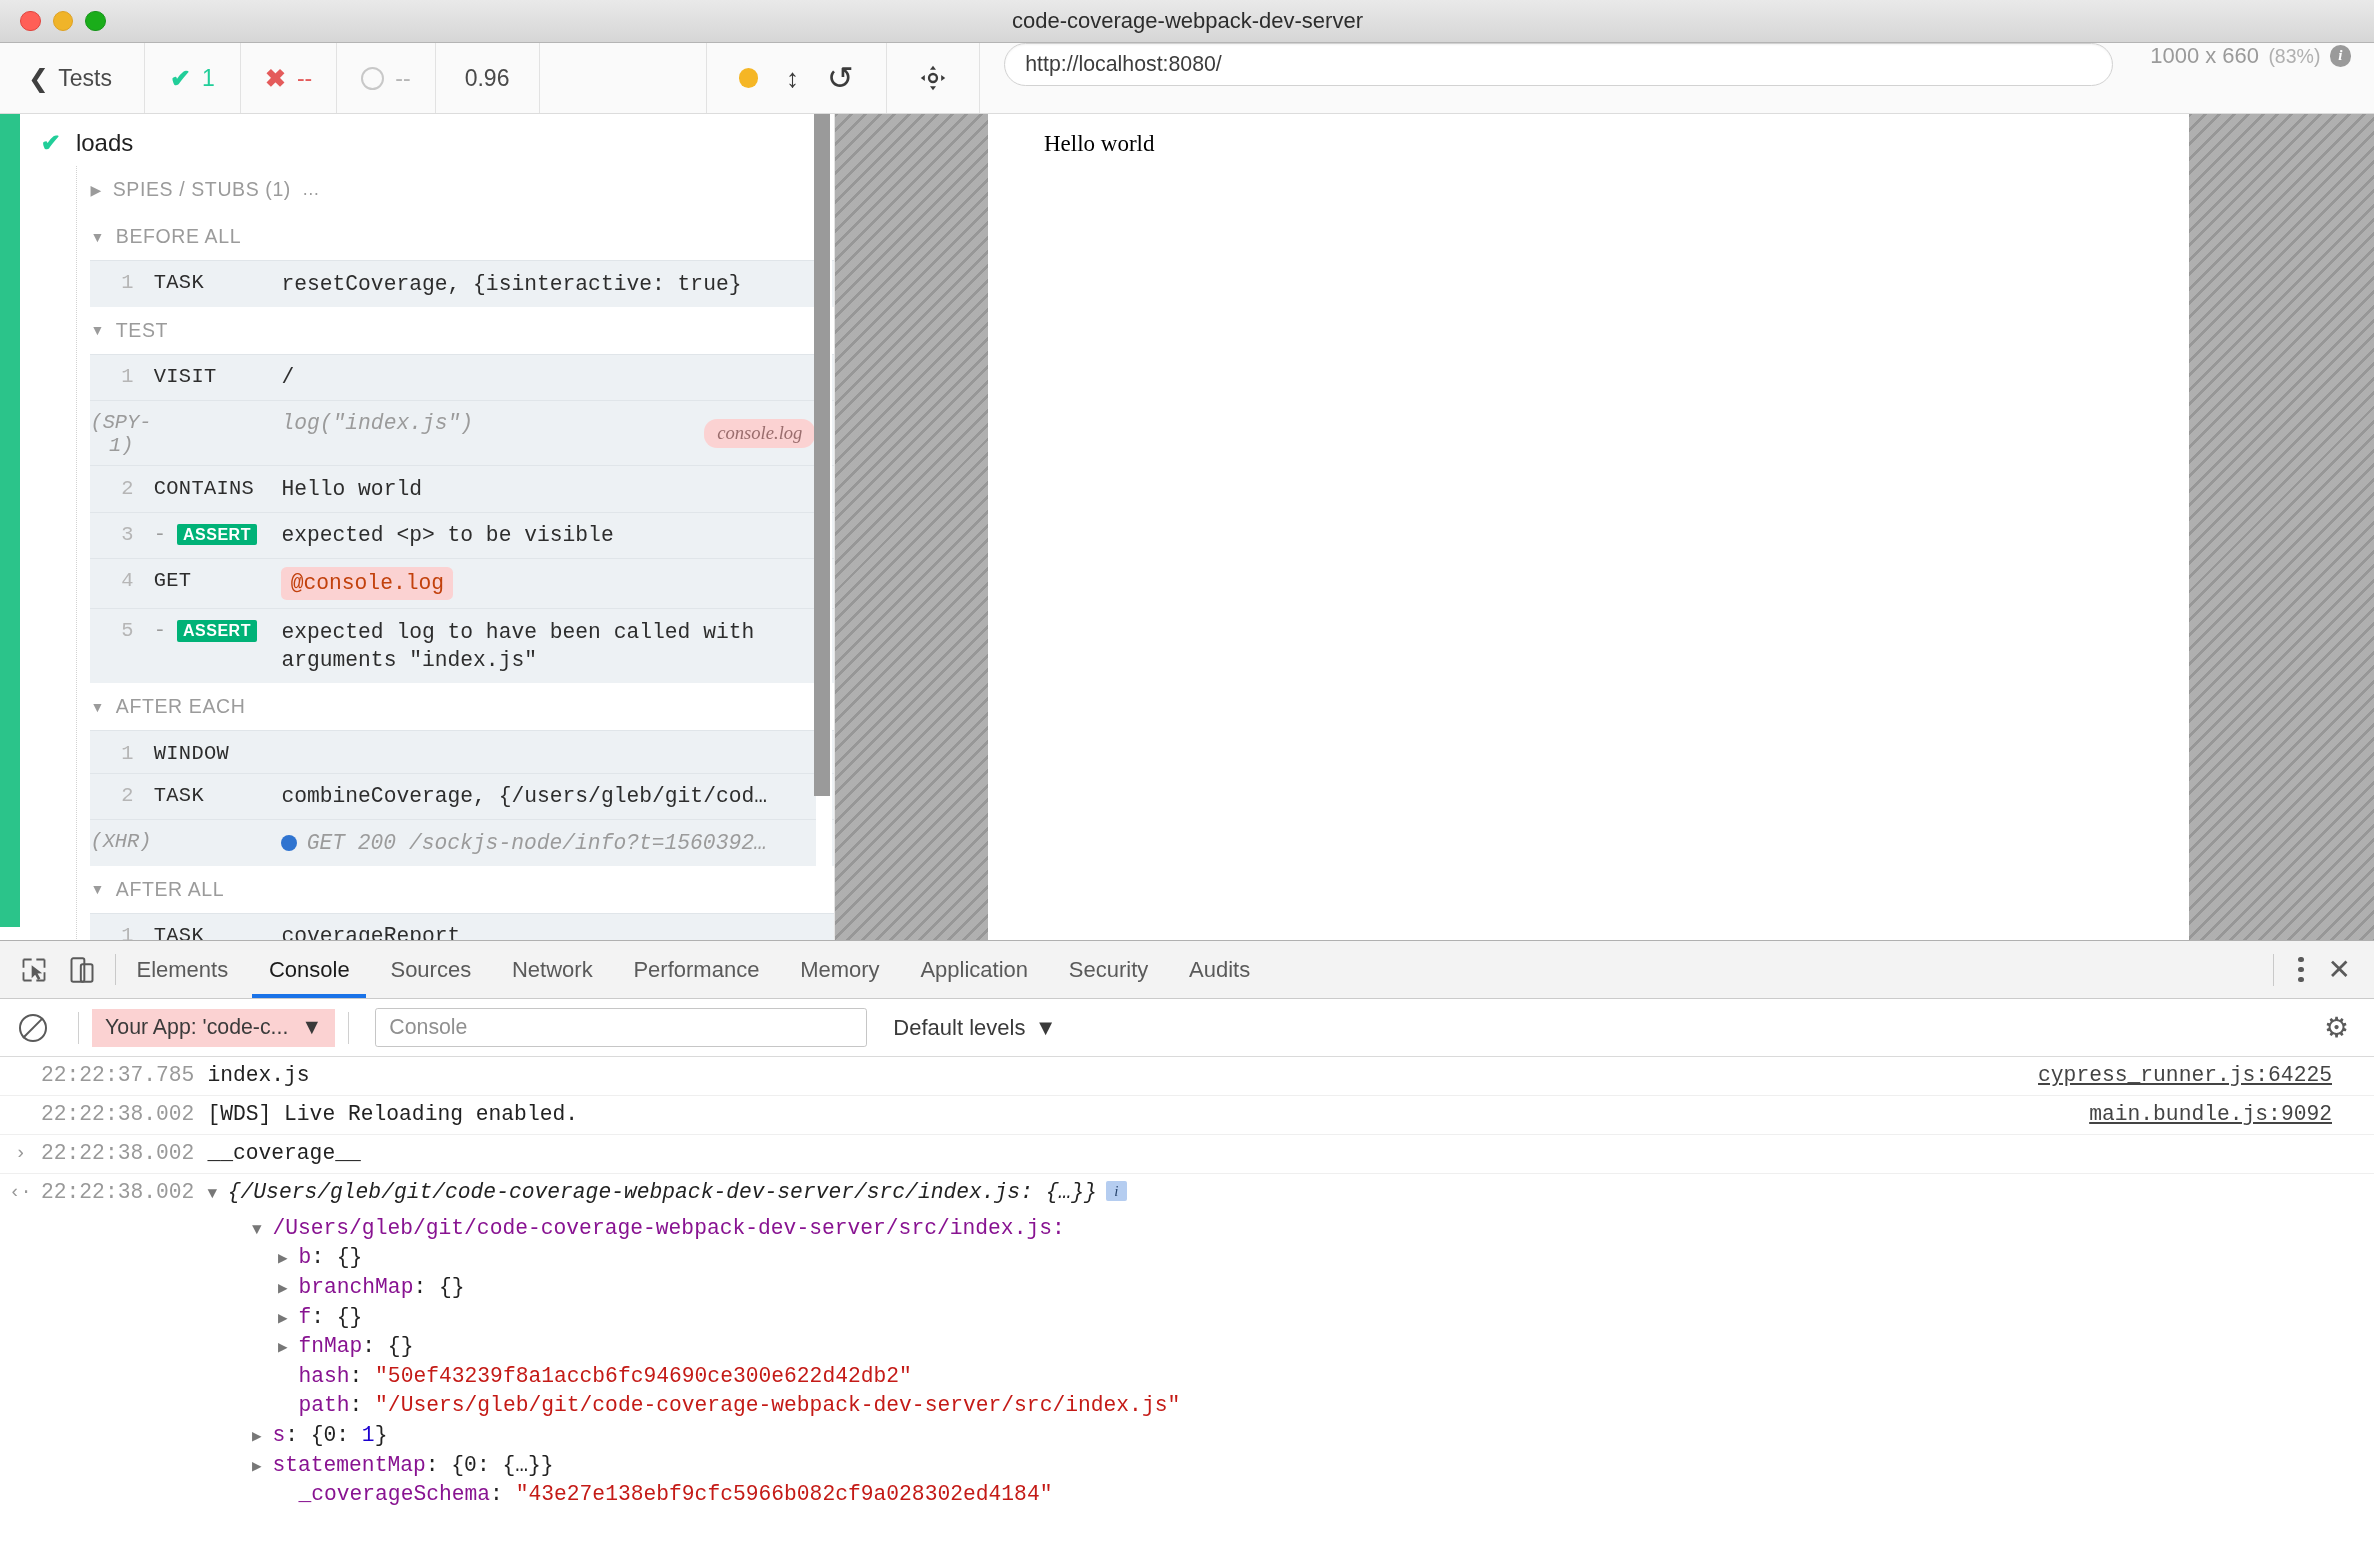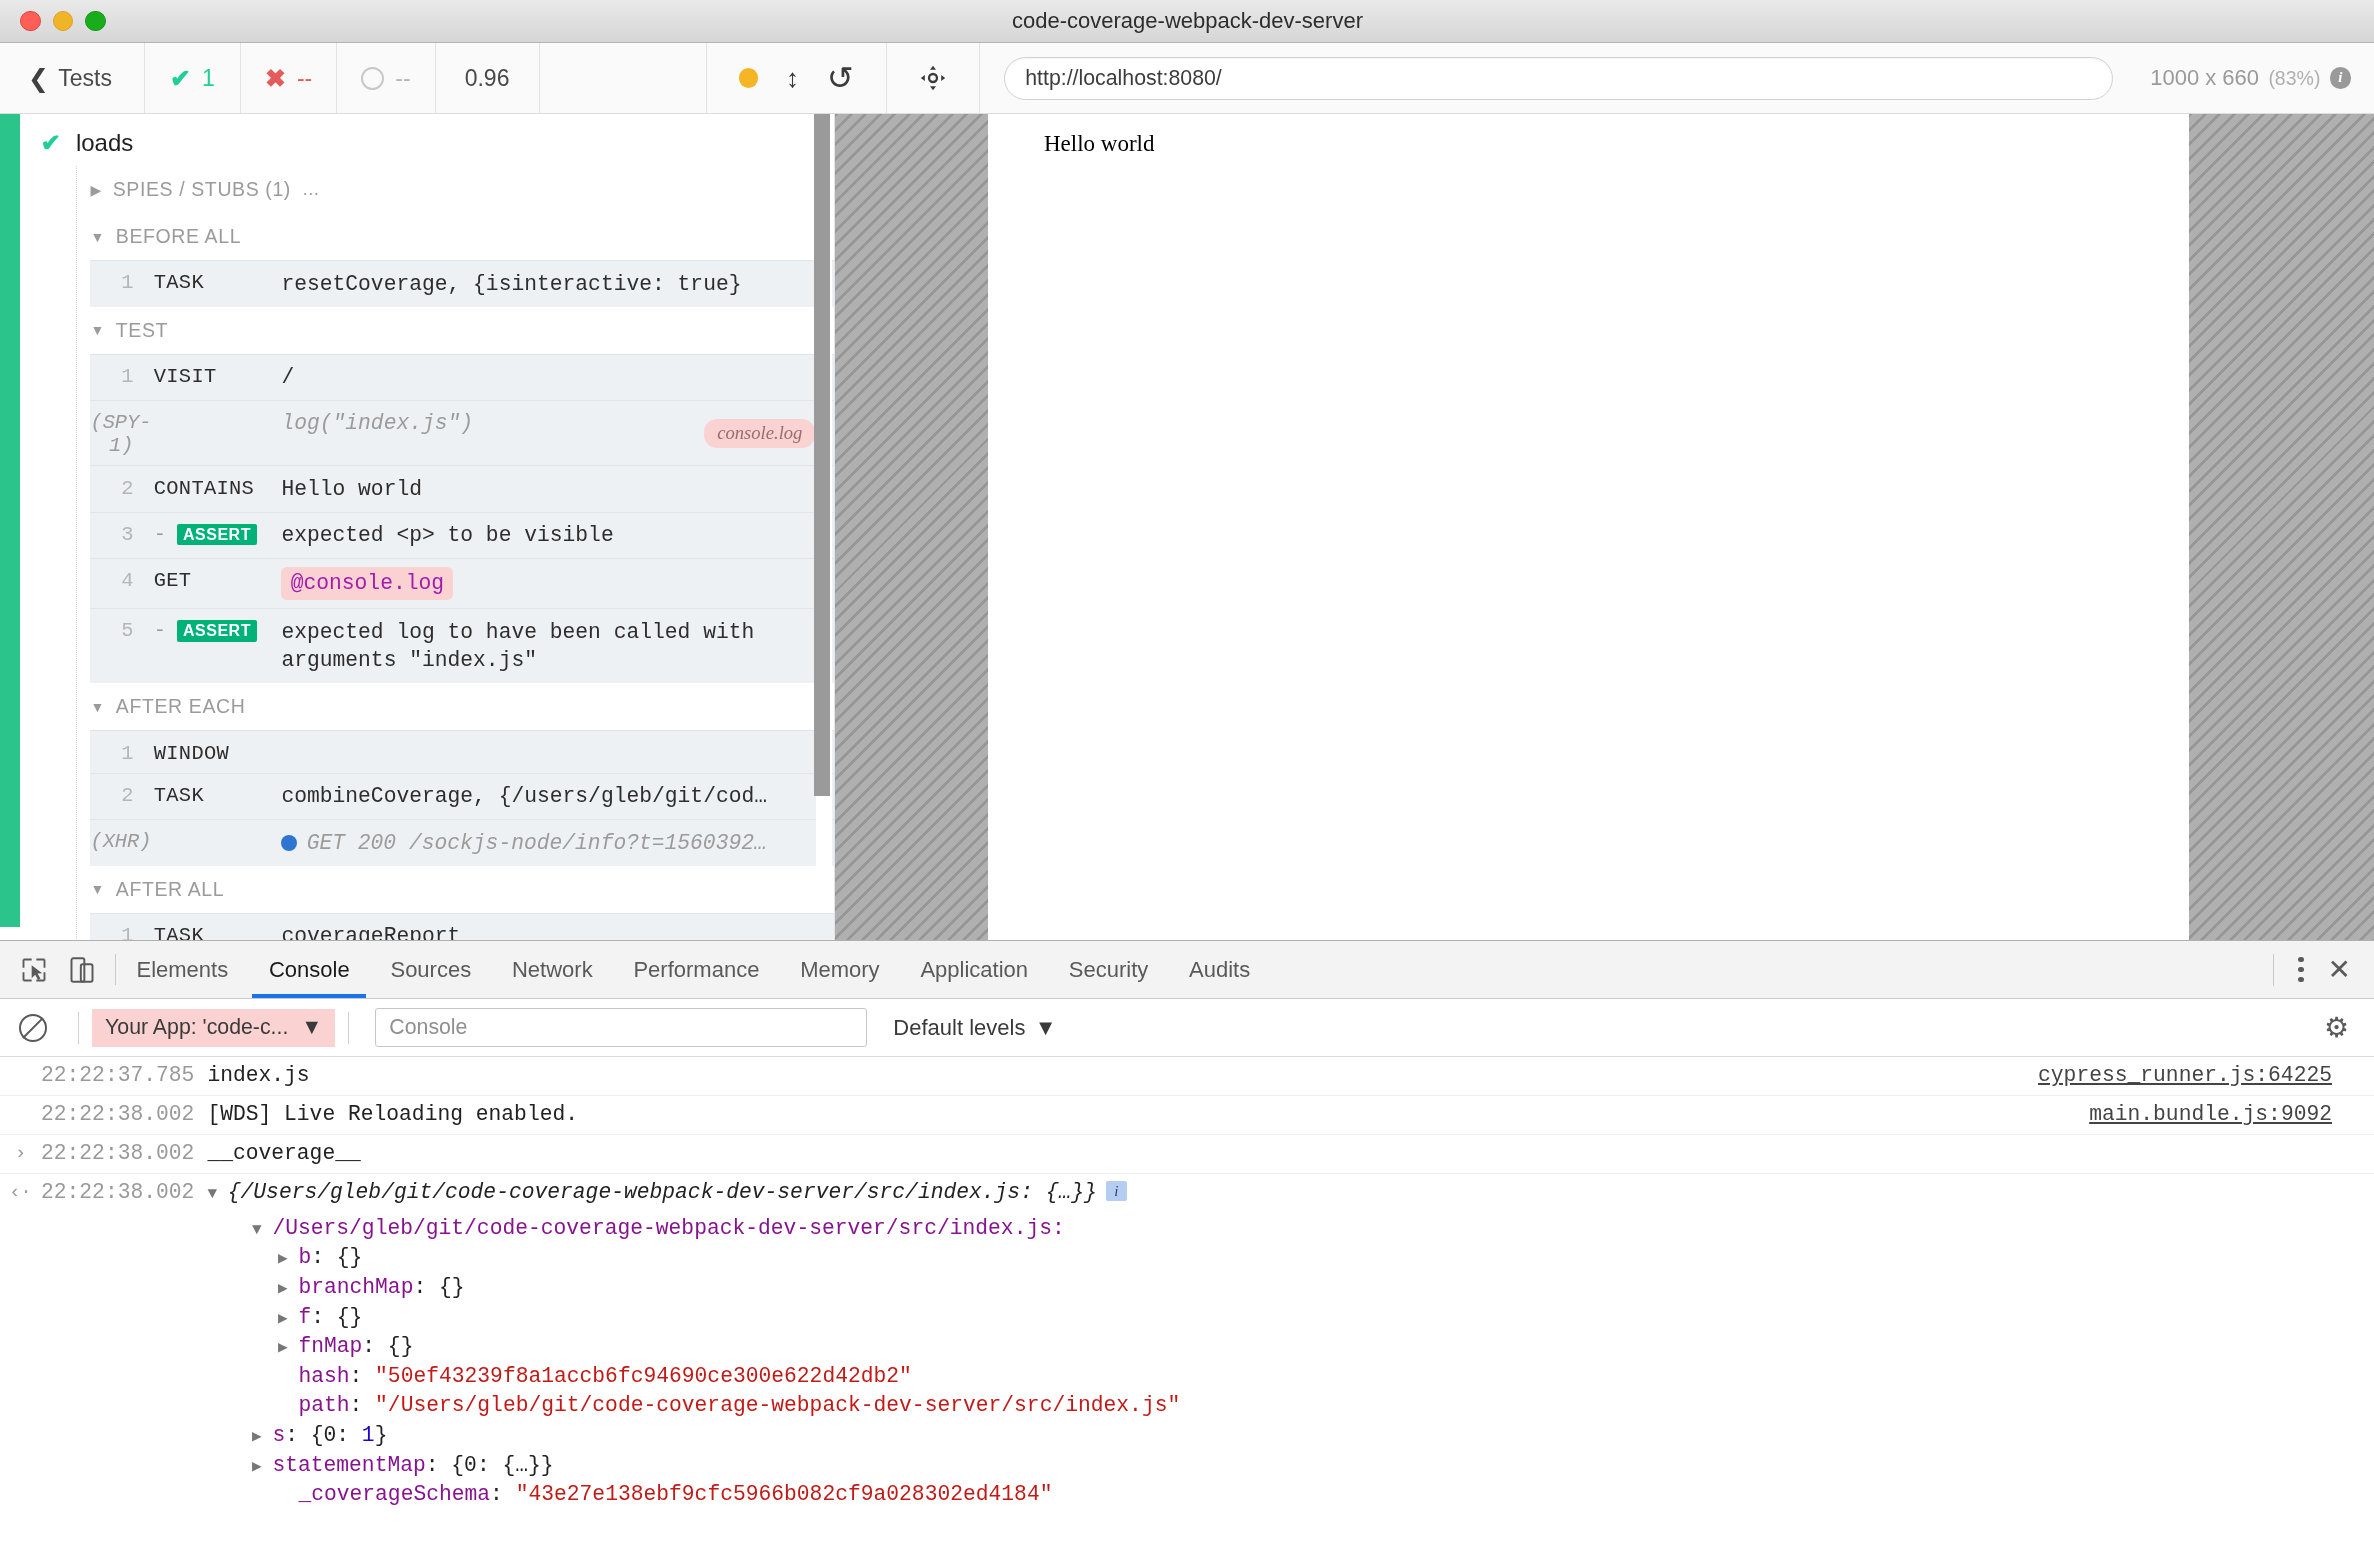--- a/index.html
+++ b/index.html
@@ -52,21 +52,21 @@
     border: 2.8px solid #c8c8c8; display: inline-block;
   }
   .dur { min-width: 104px; color: #4a4a4a; }
   .cy-spacer { flex: 0 0 167px; border-right: 0.9px solid #e2e2e2; }
   .cy-icons { gap: 28px; padding: 0 32px; }
   .dot-orange { width: 19.5px; height: 19.5px; border-radius: 50%; background: #f5b625; }
   .arrows { font-size: 26px; color: #3b3b3b; line-height: 1; }
   .reload { font-size: 32px; color: #3b3b3b; line-height: 1; transform: scaleX(-1); }
   .cy-select { padding: 0 32px; }
   .cy-url {
-    flex: 1; display: flex; align-items: center; gap: 13px;
+    flex: 1; display: flex; align-items: flex-start; gap: 13px;
     padding: 0 24px; border-right: none;
   }
   .urlbar {
     flex: 1; height: 43px; border: 0.9px solid #d2d2d2; border-radius: 22px;
     background: #fff; display: flex; align-items: center; padding: 0 20.4px;
     font-size: 21.3px; color: #3d3d3d; box-shadow: inset 0 0.9px 1.9px rgba(0,0,0,0.05);
   }
   .viewport-size {
     margin-left: 24px; font-size: 22px; color: #9a9a9a;
     display: flex; align-items: center; gap: 9.3px; white-space: nowrap;
@@ -130,21 +130,21 @@
   }
   .cmd.spy .num, .cmd.spy .name, .cmd.spy .msg { color: #9b9b9b; font-style: italic; }
   .assert-tag {
     background: #00b277; color: #fff; font-size: 16px; font-weight: bold;
     padding: 1.9px 6.5px; border-radius: 1.9px; letter-spacing: 0.5px;
     font-family: "Liberation Sans", sans-serif;
   }
   .dash { color: #9b9b9b; margin-right: 4.6px; }
   .assert-msg { color: #0d9f6e; }
   .alias-pill {
-    background: #fbd2d2; color: #a21caf; border-radius: 5.6px;
+    background: #fbd2d2; color: #c2410c; border-radius: 5.6px;
     padding: 1.9px 9.3px; display: inline-block;
   }
   .pill-right {
     background: #fbd2d2; color: #9a6d6d; border-radius: 13px;
     padding: 3.7px 13px; font-size: 18.6px; font-style: italic;
     font-family: "Liberation Serif", serif; margin-right: 18.6px;
     align-self: center;
   }
   .xhr-dot {
     width: 16px; height: 16px; border-radius: 50%; background: #2f74d0;

